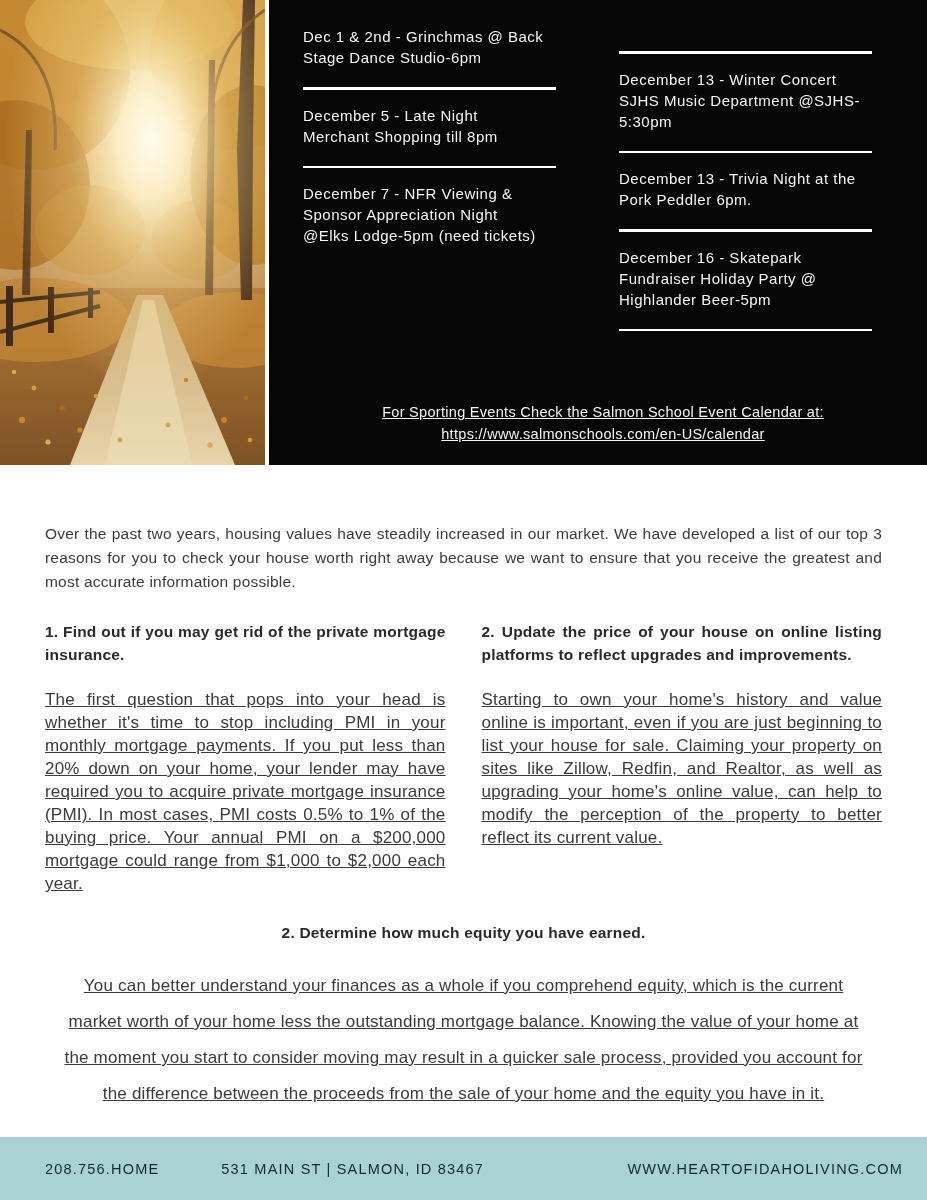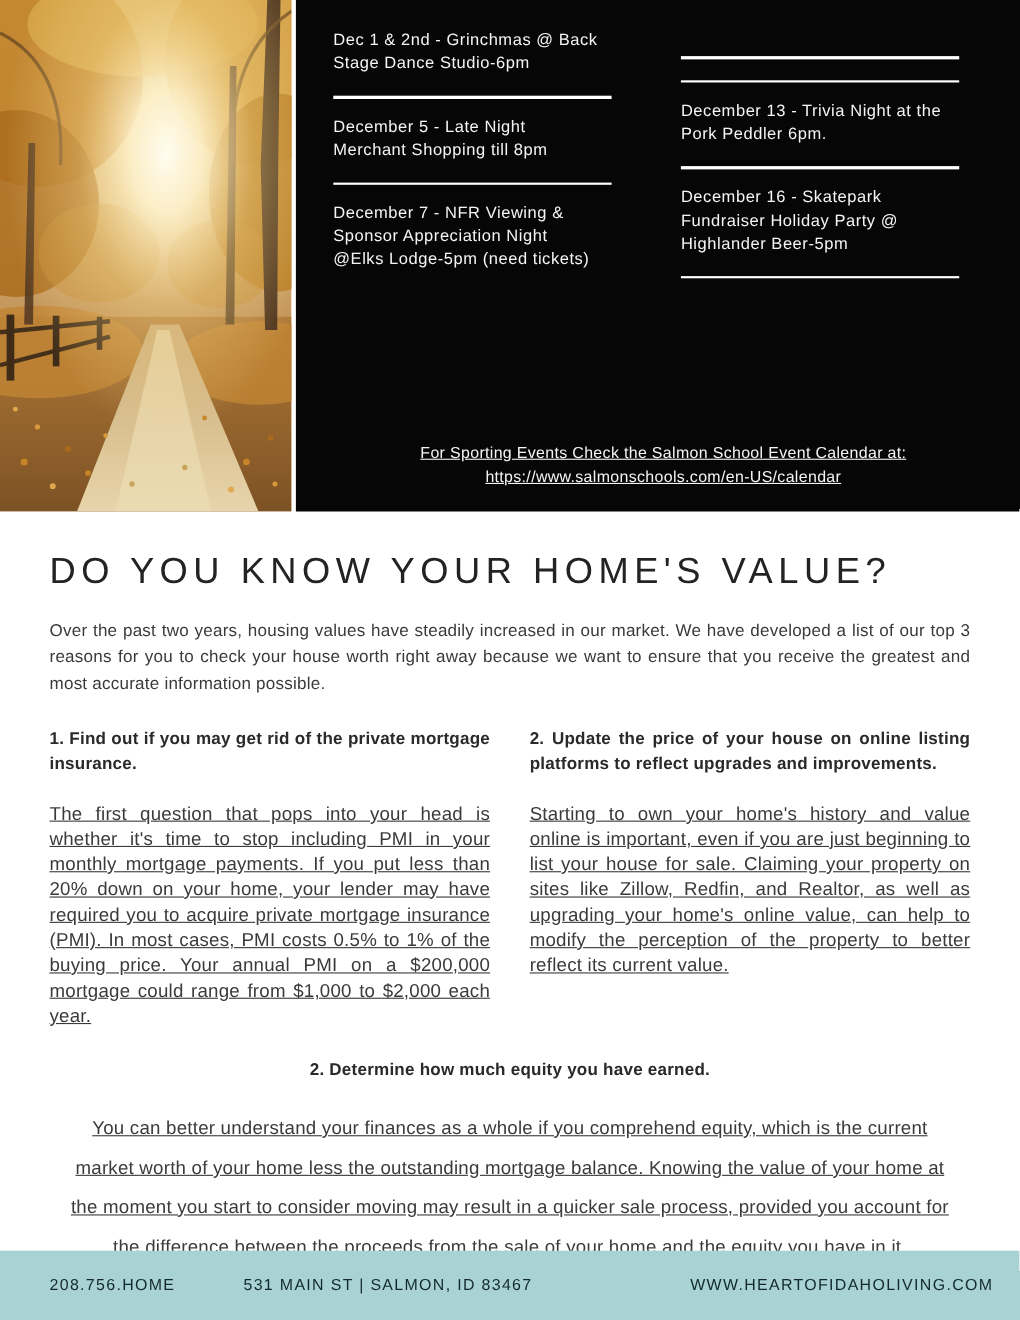--- a/index.html
+++ b/index.html
@@ -139,38 +139,38 @@
         <div class="ev-left">
           <p class="ev-item">Dec 1 &amp; 2nd - Grinchmas @ Back Stage Dance Studio-6pm</p>
           <div class="ev-divider"></div>
           <p class="ev-item">December 5 - Late Night Merchant Shopping till 8pm</p>
           <div class="ev-divider"></div>
           <p class="ev-item">December 7 - NFR Viewing &amp; Sponsor Appreciation Night @Elks Lodge-5pm (need tickets)</p>
         </div>
 
         <div class="ev-right">
           <div class="ev-divider"></div>
+          <p class="ev-item">December 13 - Winter Concert SJHS Music Department @SJHS-5:30pm</p>
           <div class="ev-divider"></div>
           <p class="ev-item">December 13 - Trivia Night at the Pork Peddler 6pm.</p>
           <div class="ev-divider"></div>
           <p class="ev-item">December 16 - Skatepark Fundraiser Holiday Party @ Highlander Beer-5pm</p>
           <div class="ev-divider"></div>
         </div>
 
       </div>
 
       <div class="ev-note">
         <div>For Sporting Events Check the Salmon School Event Calendar at:</div>
         <div class="ev-url">https://www.salmonschools.com/en-US/calendar</div>
       </div>
     </div>
   </div>
 
   <section class="main">
-    <h2>DO YOU KNOW YOUR HOME'S VALUE?</h2>
     <p class="intro">Over the past two years, housing values have steadily increased in our market. We have developed a list of our top 3 reasons for you to check your house worth right away because we want to ensure that you receive the greatest and most accurate information possible.</p>
 
     <div class="cols">
       <div class="col">
         <p class="pt-head">1. Find out if you may get rid of the private mortgage insurance.</p>
         <p class="pt-body">The first question that pops into your head is whether it's time to stop including PMI in your monthly mortgage payments. If you put less than 20% down on your home, your lender may have required you to acquire private mortgage insurance (PMI). In most cases, PMI costs 0.5% to 1% of the buying price. Your annual PMI on a $200,000 mortgage could range from $1,000 to $2,000 each year.</p>
       </div>
       <div class="col">
         <p class="pt-head">2. Update the price of your house on online listing platforms to reflect upgrades and improvements.</p>
         <p class="pt-body">Starting to own your home's history and value online is important, even if you are just beginning to list your house for sale. Claiming your property on sites like Zillow, Redfin, and Realtor, as well as upgrading your home's online value, can help to modify the perception of the property to better reflect its current value.</p>

